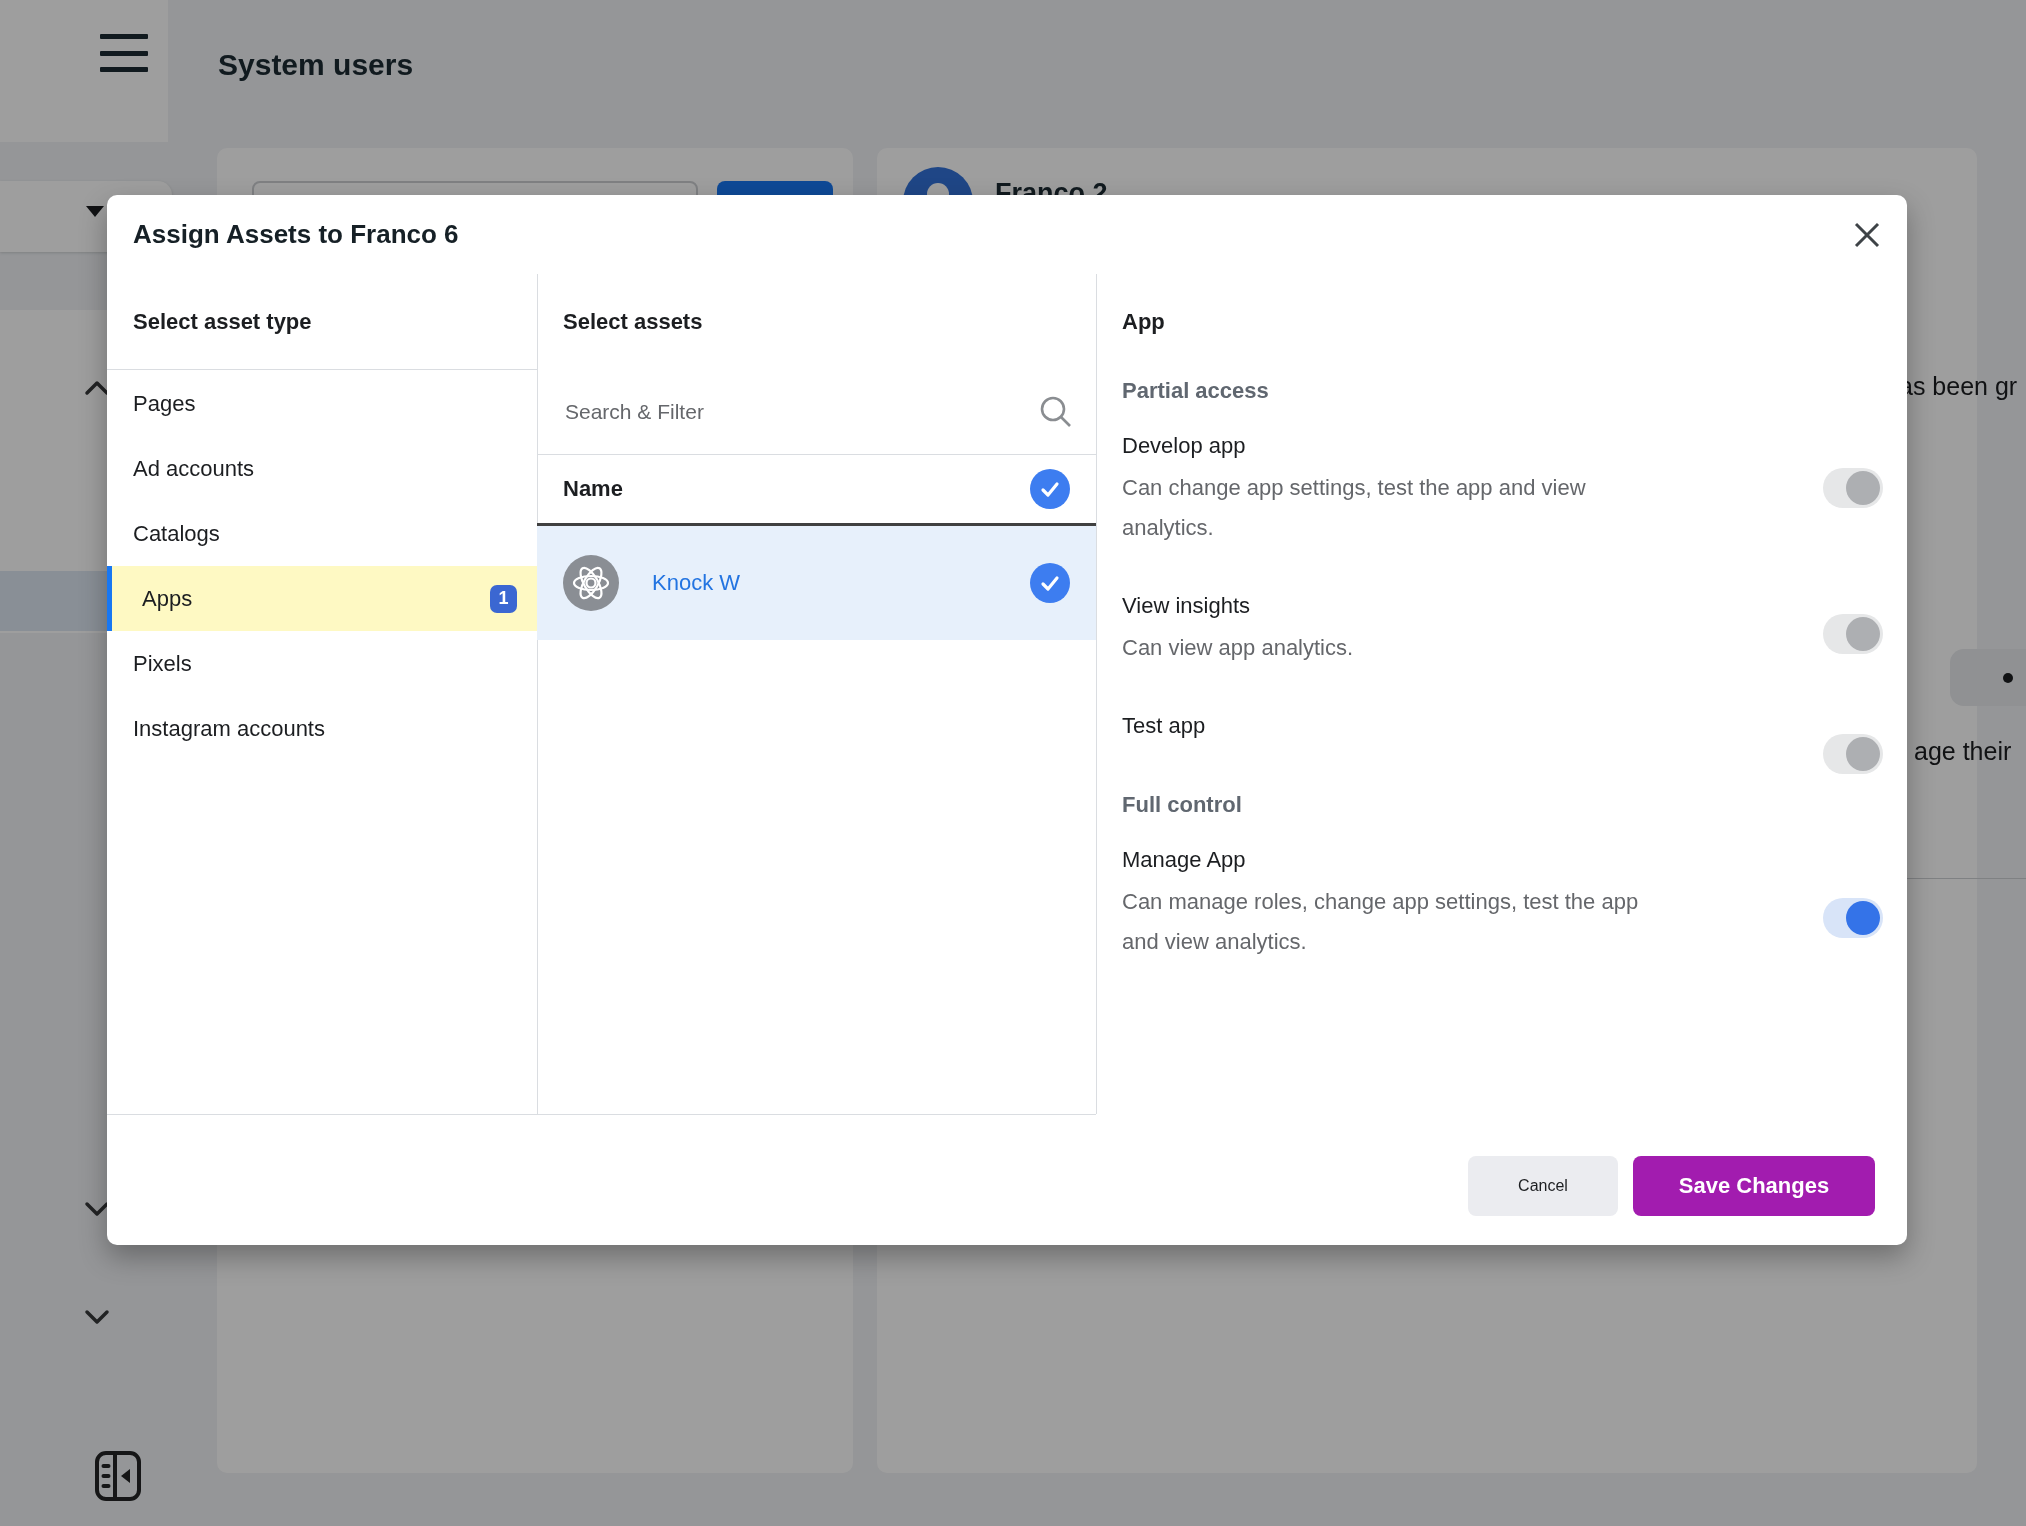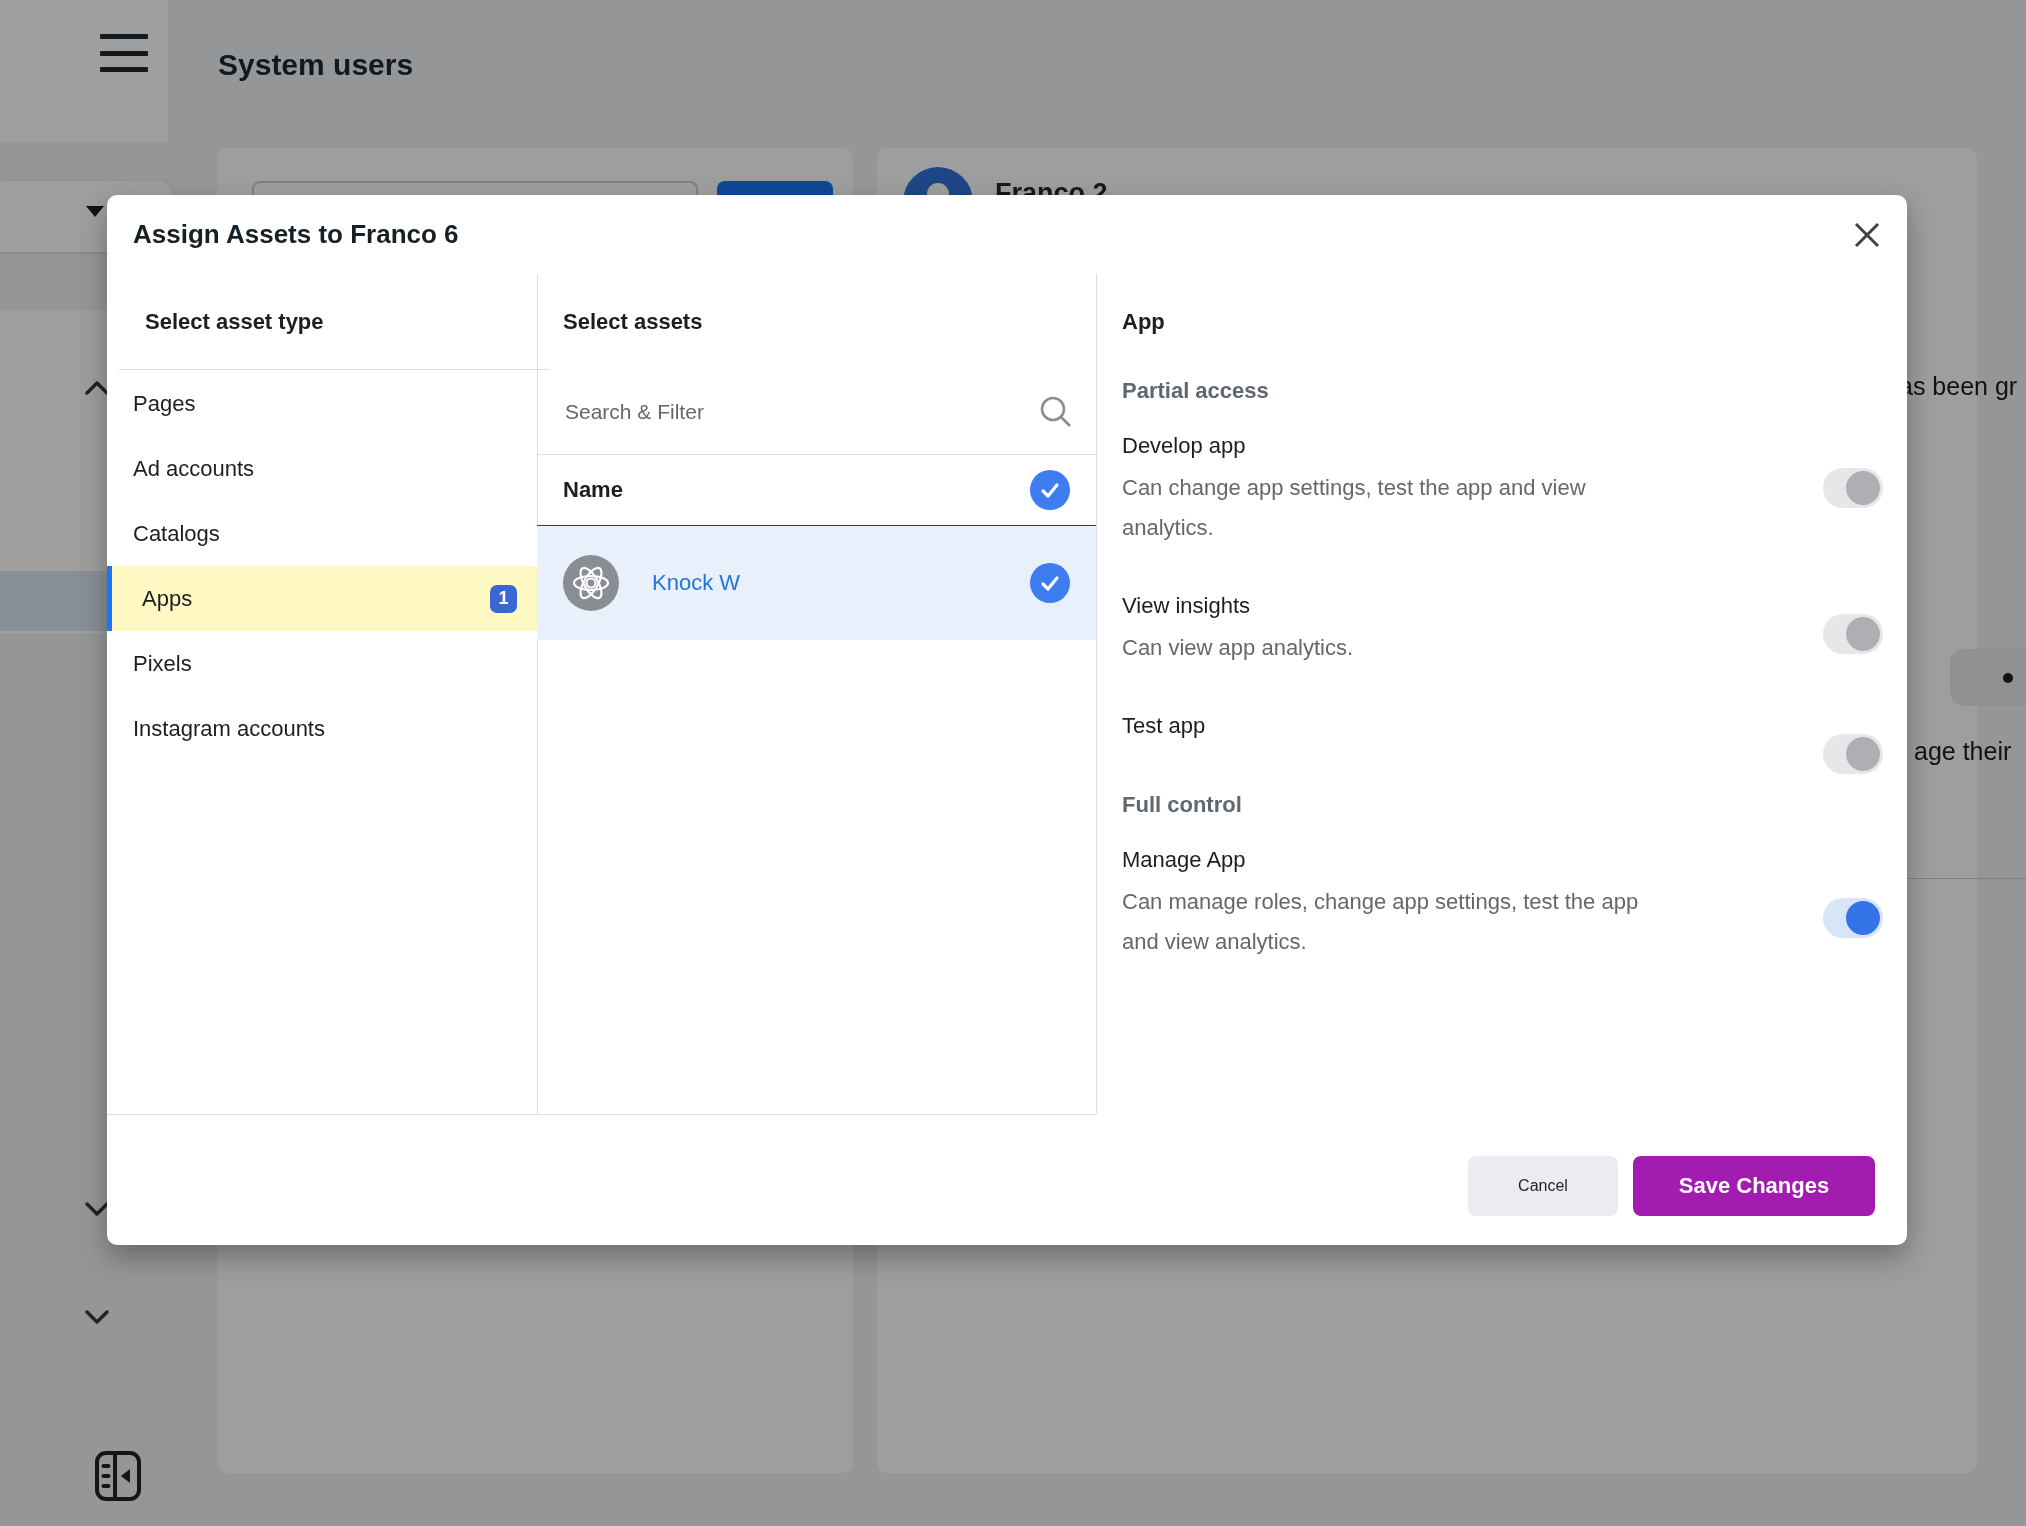--- a/index.html
+++ b/index.html
@@ -38,31 +38,31 @@
   .collapse-ic{left:94px;top:1450px;}
   
   .overlay{position:absolute;inset:0;background:rgba(0,0,0,0.38);z-index:5;}
   
   .modal{position:absolute;left:107px;top:195px;width:1800px;height:1050px;background:#FFFFFF;border-radius:10px;z-index:10;box-shadow:0 12px 28px rgba(0,0,0,.3);}
   .modal-title{position:absolute;left:26px;top:0;height:79px;display:flex;align-items:center;font-size:26px;font-weight:700;color:#162026;}
   .close-btn{position:absolute;right:22px;top:22px;width:36px;height:36px;display:flex;align-items:center;justify-content:center;cursor:pointer;background:none;border:none;padding:0;}
   .vdiv{position:absolute;top:79px;height:840px;width:1px;background:#DADDE1;}
   .vdiv1{left:430px;} .vdiv2{left:989px;}
   .hdiv-bottom{position:absolute;left:0;top:919px;width:989px;height:1px;background:#DADDE1;}
-  .atp-header{position:absolute;left:0;top:79px;width:430px;height:96px;border-bottom:1px solid #DADDE1;display:flex;align-items:center;padding-left:26px;box-sizing:border-box;font-size:22px;font-weight:700;color:#1C1E21;margin-left:12px;}
+  .atp-header{position:absolute;left:0;top:79px;width:430px;height:96px;border-bottom:1px solid #DADDE1;display:flex;align-items:center;padding-left:26px;box-sizing:border-box;font-size:22px;font-weight:700;color:#1C1E21;}
   .atp-list{position:absolute;left:0;top:176px;width:430px;}
   .asset-type-row{height:65px;display:flex;align-items:center;padding:0 20px 0 26px;font-size:22px;color:#1C1E21;position:relative;cursor:pointer;box-sizing:border-box;}
   .asset-type-row.selected{background:#fef9c3;padding-left:35px;}
   .asset-type-row.selected::before{content:"";position:absolute;left:0;top:0;bottom:0;width:5px;background:#1877F2;}
   .atp-badge{margin-left:auto;min-width:27px;height:28px;background:#3B67D2;color:#fff;border-radius:7px;display:flex;align-items:center;justify-content:center;font-size:18px;font-weight:700;padding:0 4px;box-sizing:border-box;}
   .assets-header{position:absolute;left:430px;top:79px;width:559px;height:96px;display:flex;align-items:center;padding-left:26px;box-sizing:border-box;font-size:22px;font-weight:700;color:#1C1E21;}
   .search-row{position:absolute;left:430px;top:175px;width:559px;height:85px;border-bottom:1px solid #DADDE1;display:flex;align-items:center;padding:0 22px 0 26px;box-sizing:border-box;}
   .search-input{flex:1;border:none;outline:none;font-size:21px;color:#1C1E21;font-family:inherit;background:transparent;}
   .search-input::placeholder{color:#65676B;}
-  .name-row{position:absolute;left:430px;top:260px;width:559px;height:71px;border-bottom:1px solid #404040;display:flex;align-items:center;padding:0 26px;box-sizing:border-box;font-size:22px;font-weight:700;color:#1C1E21;}
+  .name-row{position:absolute;left:430px;top:260px;width:559px;height:71px;border-bottom:3px solid #404040;display:flex;align-items:center;padding:0 26px;box-sizing:border-box;font-size:22px;font-weight:700;color:#1C1E21;}
   .asset-list{position:absolute;left:430px;top:331px;width:559px;}
   .asset-row{height:114px;display:flex;align-items:center;padding:0 26px;box-sizing:border-box;cursor:pointer;}
   .asset-row.selected{background:#E7F0FB;}
   .asset-row .asset-name{margin-left:33px;font-size:22px;color:#2374E1;}
   .check-circle{margin-left:auto;width:40px;height:40px;border-radius:50%;background:#3D7DF0;display:flex;align-items:center;justify-content:center;flex:0 0 auto;cursor:pointer;}
   .app-header{position:absolute;left:989px;top:79px;width:811px;height:96px;display:flex;align-items:center;padding-left:26px;box-sizing:border-box;font-size:22px;font-weight:700;color:#1C1E21;}
   .perm-col{position:absolute;left:989px;top:175px;width:811px;box-sizing:border-box;padding:0 24px 0 26px;}
   .perm-section-title{font-size:22px;font-weight:700;color:#606770;line-height:30px;}
   .perm-section-title.first{margin-top:6px;}
   .perm-section-title.later{margin-top:48px;}

